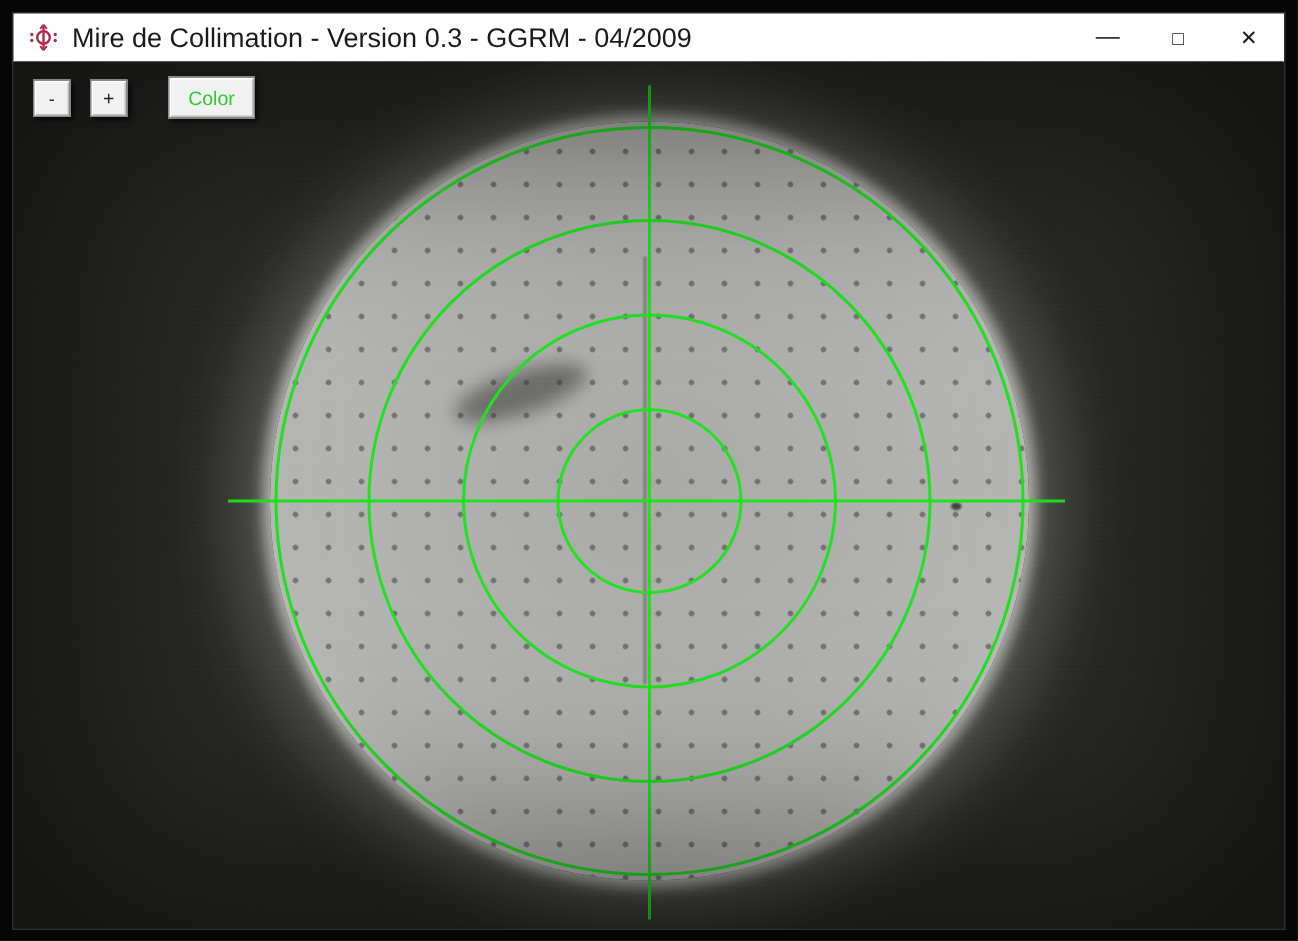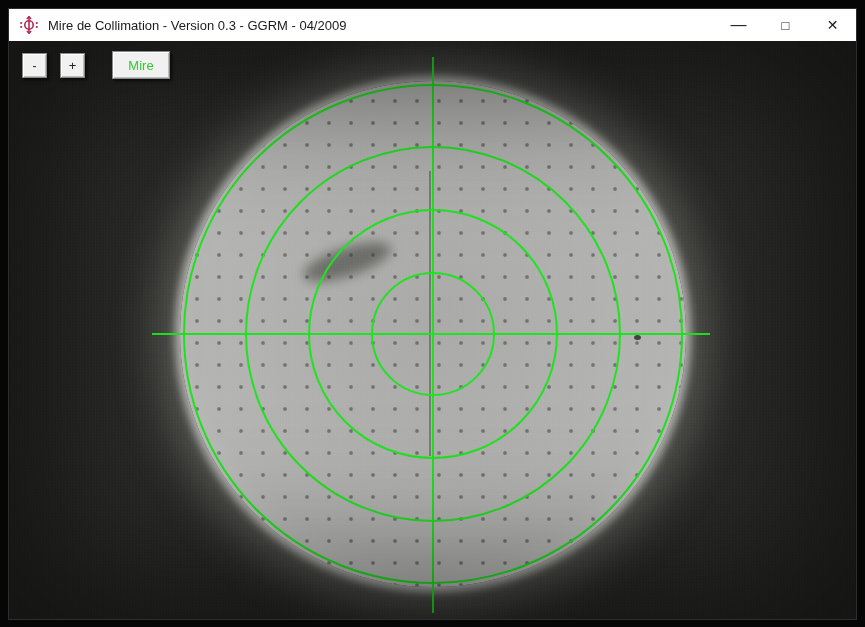--- a/index.html
+++ b/index.html
@@ -11,21 +11,21 @@
   .window{
     position:absolute;left:8px;top:8px;width:849px;height:612px;
     background:#141414;border:1px solid #2e2e2e;box-sizing:border-box;
   }
   
   .titlebar{
     position:absolute;left:0;top:0;right:0;height:32px;background:#ffffff;
     display:flex;align-items:center;padding-left:10px;box-sizing:border-box;
   }
   .app-icon{width:20px;height:20px;flex:0 0 auto;display:flex;align-items:center;justify-content:center;}
-  .title-text{margin-left:9px;font-size:13px;color:#1a1a1a;white-space:nowrap;}
+  .title-text{margin-left:9px;font-size:18px;color:#1a1a1a;white-space:nowrap;}
   .win-controls{margin-left:auto;display:flex;height:100%;}
   .win-btn{
     width:47px;height:100%;display:flex;align-items:center;justify-content:center;
     font-size:14px;color:#1a1a1a;cursor:default;user-select:none;
   }
   .win-btn.min{font-size:16px;line-height:10px;}
   .win-btn.max{font-size:13px;}
   
   .client{
     position:absolute;left:1px;top:32px;width:845px;height:578px;
@@ -126,18 +126,18 @@
         <div class="ring" style="left: 235px; top: 105px; width: 376px; height: 376px; border-color: rgb(30, 226, 30);"></div>
         <div class="ring" style="left: 173px; top: 43px; width: 500px; height: 500px; border-color: rgb(30, 226, 30);"></div>
       </div>
 
     <div class="vignette"></div>
 
     <div class="toolbar">
       <div class="btn small btn-minus">-</div>
       <div class="btn small btn-plus">+</div>
       <div class="btn btn-color">
-          <span style="color: rgb(46, 204, 46);">Mire</span>
+          <span style="color: rgb(46, 204, 46);">Color</span>
         </div>
     </div>
 
   </div>
 </div>
 
 </body></html>

